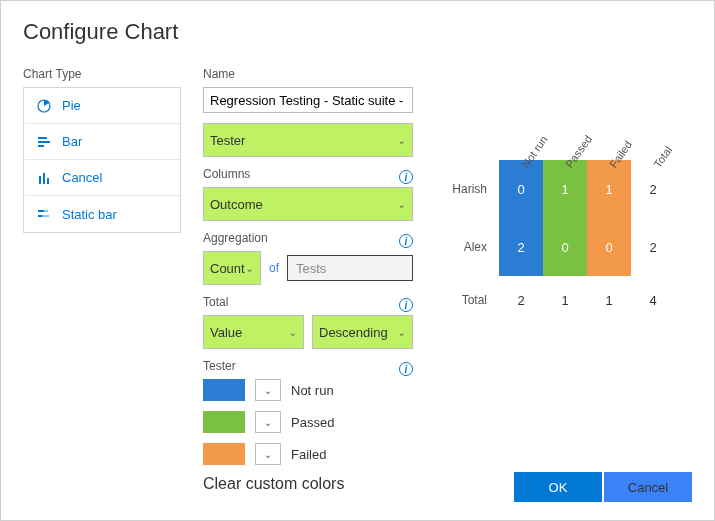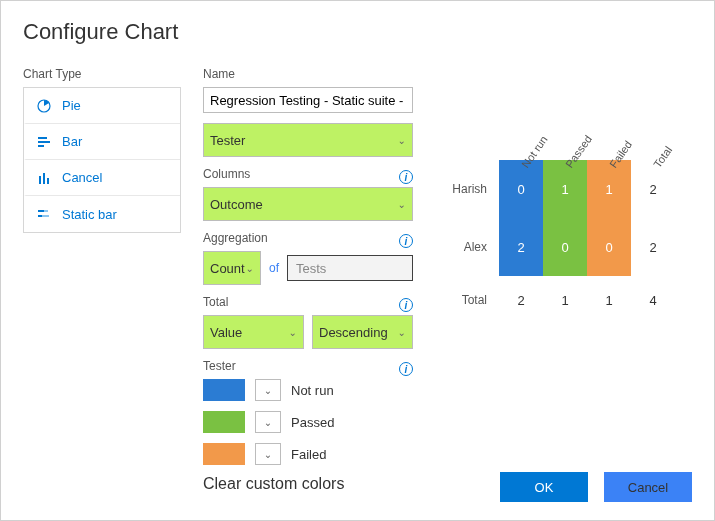--- a/index.html
+++ b/index.html
@@ -35,21 +35,21 @@
 .pivot{position:relative;margin-left:10px}
 .hdr-rot{position:absolute;top:-2px;font-size:11px;color:#555;transform:rotate(-55deg);transform-origin:left bottom;width:60px;text-align:left}
 .pivot-body{margin-top:87px}
 .prow{display:flex;align-items:center;height:58px}
 .prow.total{height:48px}
 .rlabel{width:54px;text-align:right;font-size:12px;color:#555;padding-right:12px}
 .cell{width:44px;height:58px;display:flex;align-items:center;justify-content:center;font-size:13px}
 .cell.total-col{background:#fff;color:#333}
 .cell.c0{color:#fff}
 .prow.total .cell{height:48px;background:#fff;color:#333}
-.footer{position:absolute;right:22px;bottom:18px;display:flex;gap:16px}
+.footer{position:absolute;right:22px;bottom:18px;display:flex;gap:2px}
 .btn{min-width:88px;height:30px;display:flex;align-items:center;justify-content:center;font-size:13px;cursor:pointer}
 .btn.primary{background:#0078d4;color:#fff}
 .btn.secondary{background:#3b82f6;color:#333}
 </style>
 </head>
 <body>
 
 <div class="dialog">
   <h1>Configure Chart</h1>
   <div class="main">

